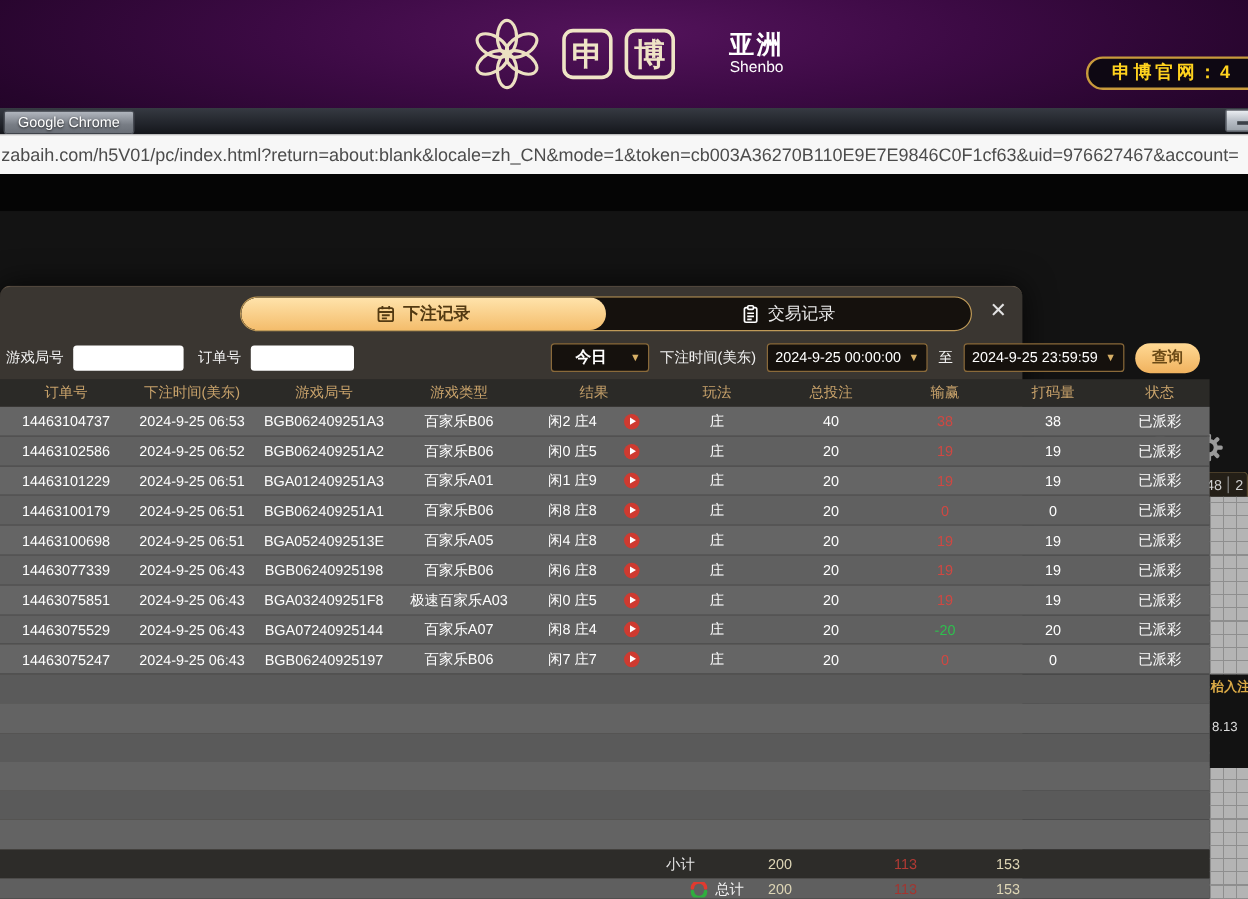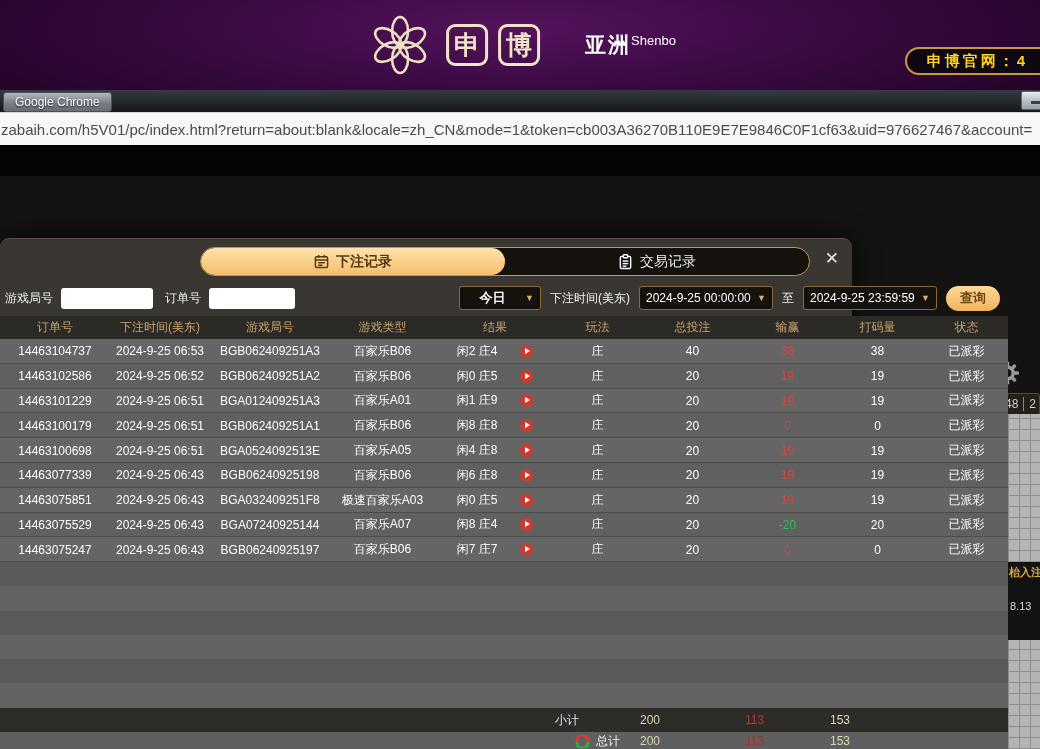--- a/index.html
+++ b/index.html
@@ -6,21 +6,21 @@
   body{width:1040px;height:749px;overflow:hidden;position:relative;background:#131313;
        font-family:"Liberation Sans","DejaVu Sans",sans-serif;-webkit-font-smoothing:antialiased;}
   .abs{position:absolute;}
 
   
   .site-header{left:0;top:0;width:1040px;height:90px;
     background:radial-gradient(ellipse 70% 160% at 50% 30%, #53135b 0%, #3c0a44 40%, #26052c 78%, #1d0422 100%);}
   .logo-wrap{left:50%;top:4px;transform:translateX(-50%);display:flex;align-items:center;gap:10px;height:82px;}
   .logo-box{width:36px;height:36px;border:3px solid #efe4c6;border-radius:9px;color:#efe4c6;
     font-size:26px;font-weight:bold;display:flex;align-items:center;justify-content:center;}
-  .logo-col{display:flex;flex-direction:row;line-height:1.05;color:#fff;margin-left:35px;}
+  .logo-col{display:flex;flex-direction:column;line-height:1.05;color:#fff;margin-left:35px;}
   .logo-region{font-size:21px;font-weight:bold;letter-spacing:2px;}
   .logo-sub{font-size:13px;text-align:center;}
   .official-badge{right:-16px;top:47px;height:24px;line-height:24px;padding:0 26px 0 20px;
     border:2px solid #c89a3c;border-radius:15px;background:#0e0813;color:#ffd21e;
     font-size:15px;font-weight:bold;letter-spacing:3px;}
 
   
   .chrome-bar{left:0;top:90px;width:1040px;height:22px;
     background:linear-gradient(#363a42,#23262d 55%,#14161b);border-bottom:1px solid #000;padding-left:23px;}
   .chrome-tab{position:absolute;left:3px;top:2px;height:18px;line-height:18px;padding:0 11px;

